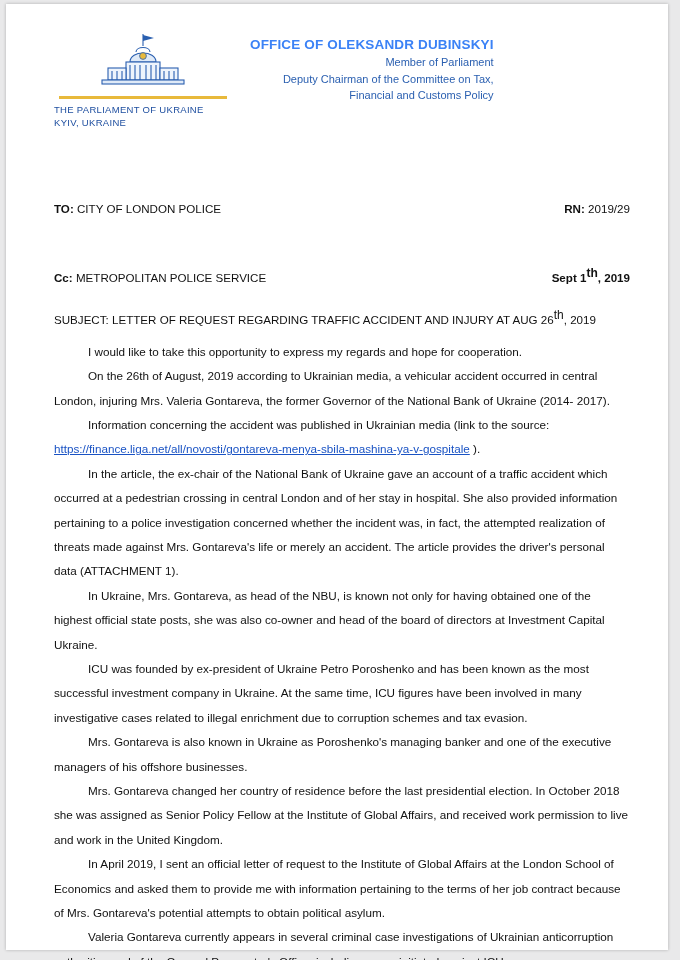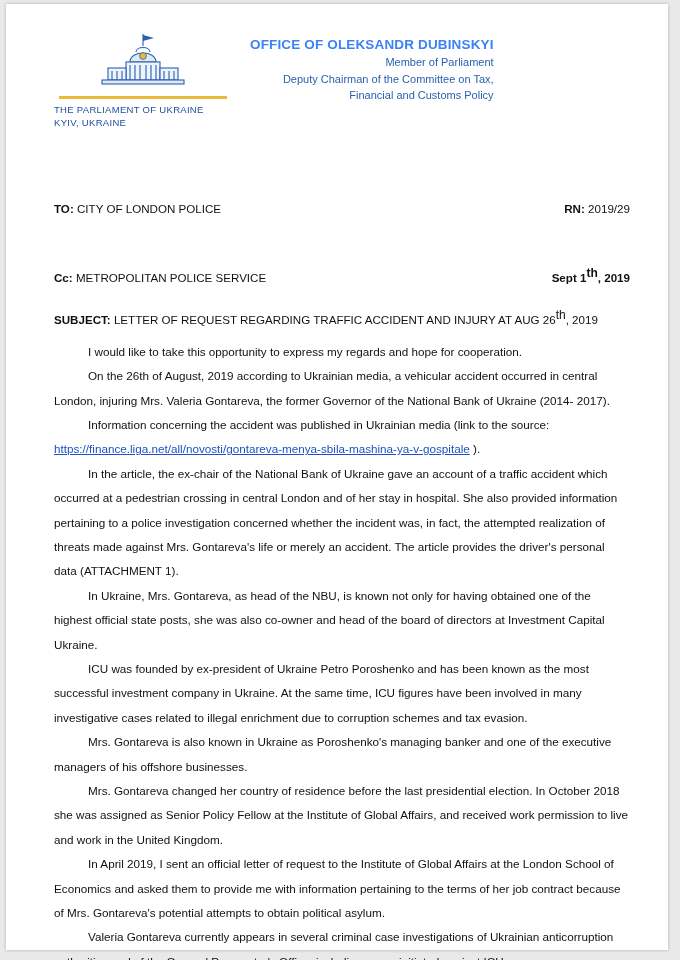--- a/index.html
+++ b/index.html
@@ -89,21 +89,21 @@
   }
   .meta-right { text-align: right; white-space: nowrap; margin-top: 46px; }
   sup { font-size: 12px; vertical-align: super; }
   
   .subject {
     margin-top: 20px;
     font-size: 11.6px;
     color: #111;
     line-height: 17px;
   }
-  .subject b { font-weight: bold; }
+  .subject b { font-weight: normal; }
   
   .body {
     margin-top: 12px;
     font-size: 11.7px;
     color: #111;
     line-height: 24.4px;
     text-align: left;
   }
   .body p {
     margin: 0;

